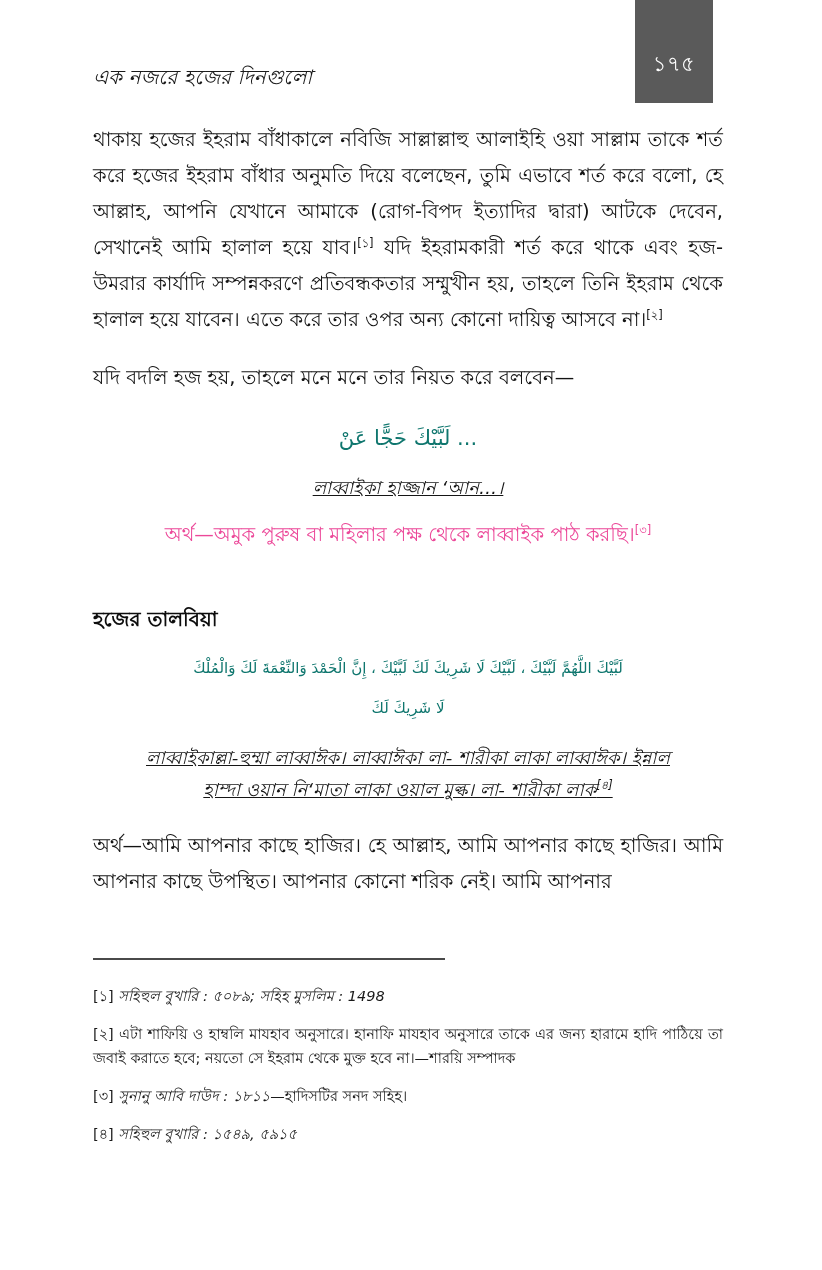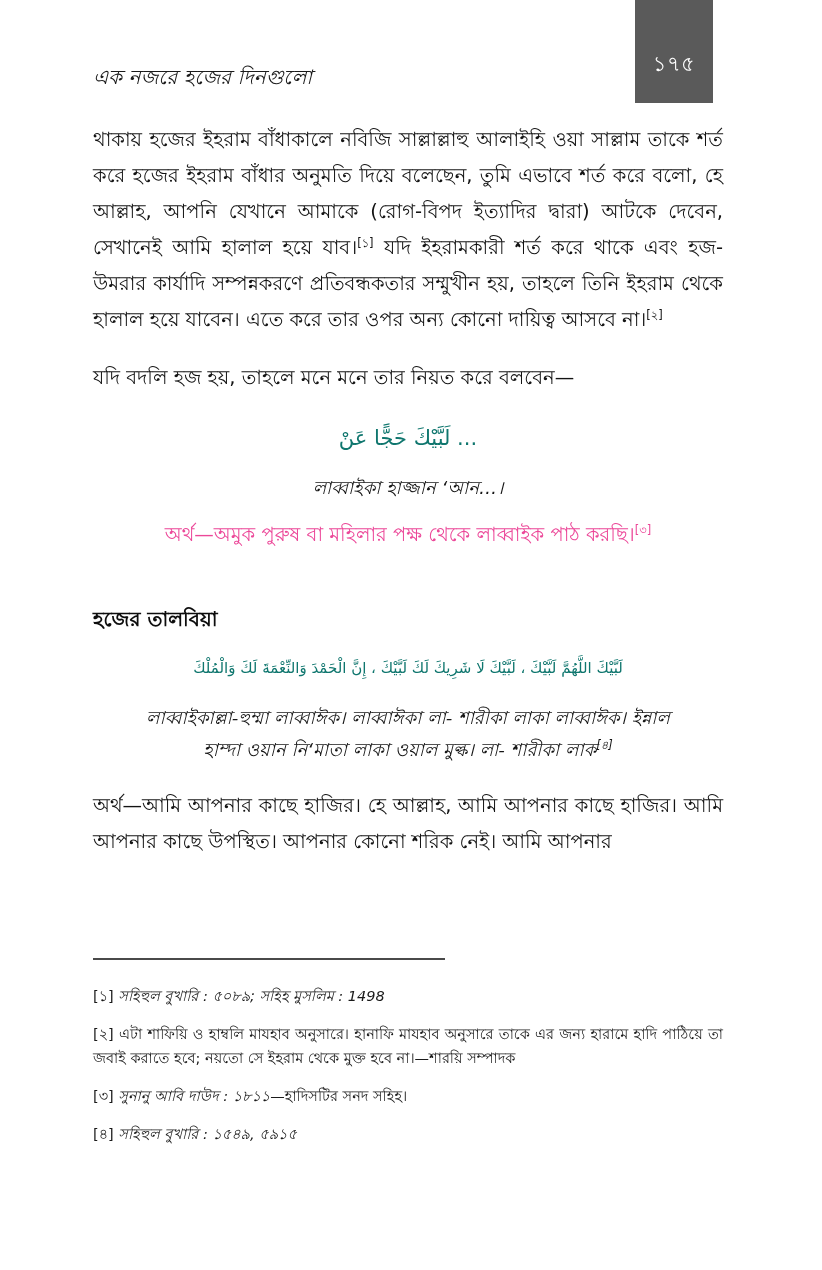--- a/index.html
+++ b/index.html
@@ -92,20 +92,21 @@
   .arabic.talbiyah { font-size: 15px; line-height: 40px; }
 
   
   .translit {
     text-align: center;
     font-style: italic;
     font-size: 18px;
     line-height: 32px;
     font-family: "DejaVu Sans", sans-serif;
     color: #151515;
+    text-decoration: underline;
   }
   .translit.narrow {
     padding: 0 6px;
   }
   .meaning-center {
     text-align: center;
     font-size: 19.5px;
     line-height: 34px;
     font-family: "DejaVu Sans", sans-serif;
     color: #ec4899;
@@ -183,20 +184,21 @@
     <div class="gap-md"></div>
 
 
     <div class="gap-lg"></div>
 
     <h2 class="section-heading">হজের তালবিয়া</h2>
 
     <div class="gap-sm"></div>
 
     <div class="arabic talbiyah">لَبَّيْكَ اللَّهُمَّ لَبَّيْكَ ، لَبَّيْكَ لَا شَرِيكَ لَكَ لَبَّيْكَ ، إِنَّ الْحَمْدَ وَالنِّعْمَةَ لَكَ وَالْمُلْكَ</div>
+    <div class="arabic talbiyah">لَا شَرِيكَ لَكَ</div>
 
     <div class="gap-sm"></div>
 
     <div class="translit narrow">লাব্বাইকাল্লা-হুম্মা লাব্বাঈক। লাব্বাঈকা লা- শারীকা লাকা লাব্বাঈক। ইন্নাল</div>
     <div class="translit narrow"><span>হাম্দা ওয়ান নি‘মাতা লাকা ওয়াল মুল্ক। লা- শারীকা লাক</span><sup class="fn">[৪]</sup></div>
 
     <div class="gap-md"></div>
 
     <p class="para">অর্থ—আমি আপনার কাছে হাজির। হে আল্লাহ, আমি আপনার কাছে হাজির। আমি আপনার কাছে উপস্থিত। আপনার কোনো শরিক নেই। আমি আপনার</p>
 

